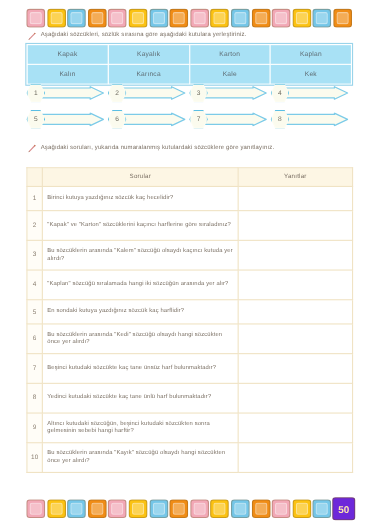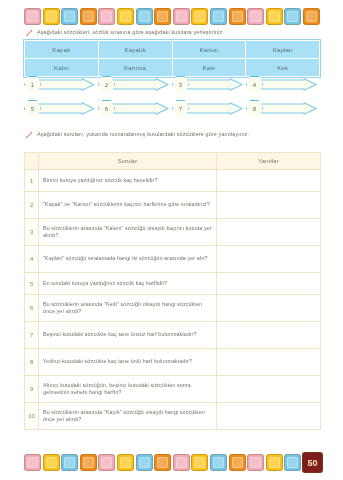--- a/index.html
+++ b/index.html
@@ -57,21 +57,21 @@
   .sq-blue   { background: #74c6e8; }
   .sq-orange { background: #f08c15; }
 
   .page-number {
     position: absolute;
     top: 452px;
     left: 302px;
     width: 19px;
     height: 19px;
     border-radius: 3px;
-    background: #7f1d1d;
+    background: #6d28d9;
     border: 1px solid rgba(120,80,20,0.45);
     display: flex;
     align-items: center;
     justify-content: center;
     font-size: 9px;
     font-weight: bold;
     color: #fde6b0;
     letter-spacing: 0px;
     z-index: 5;
   }

